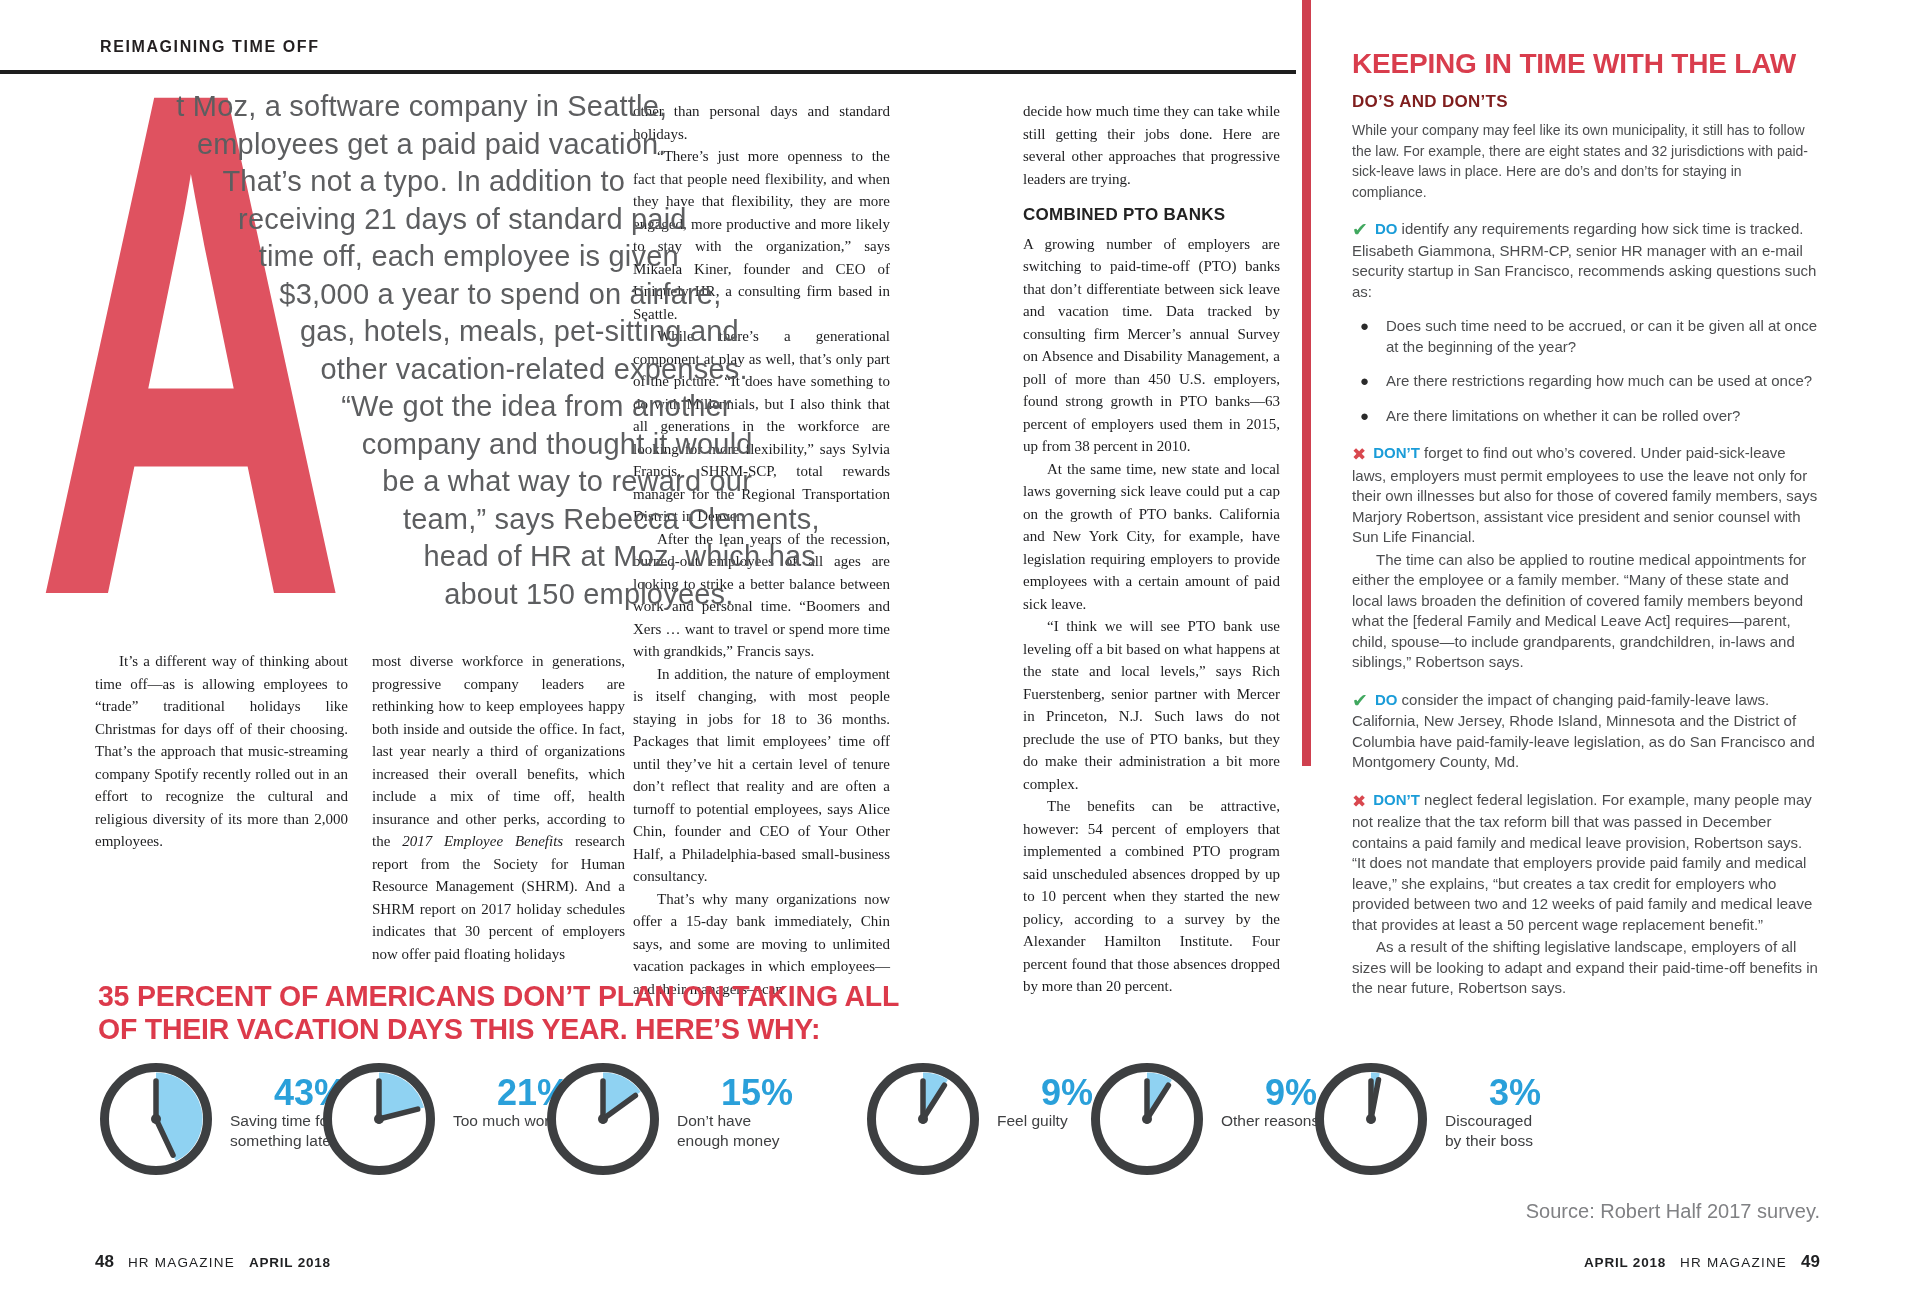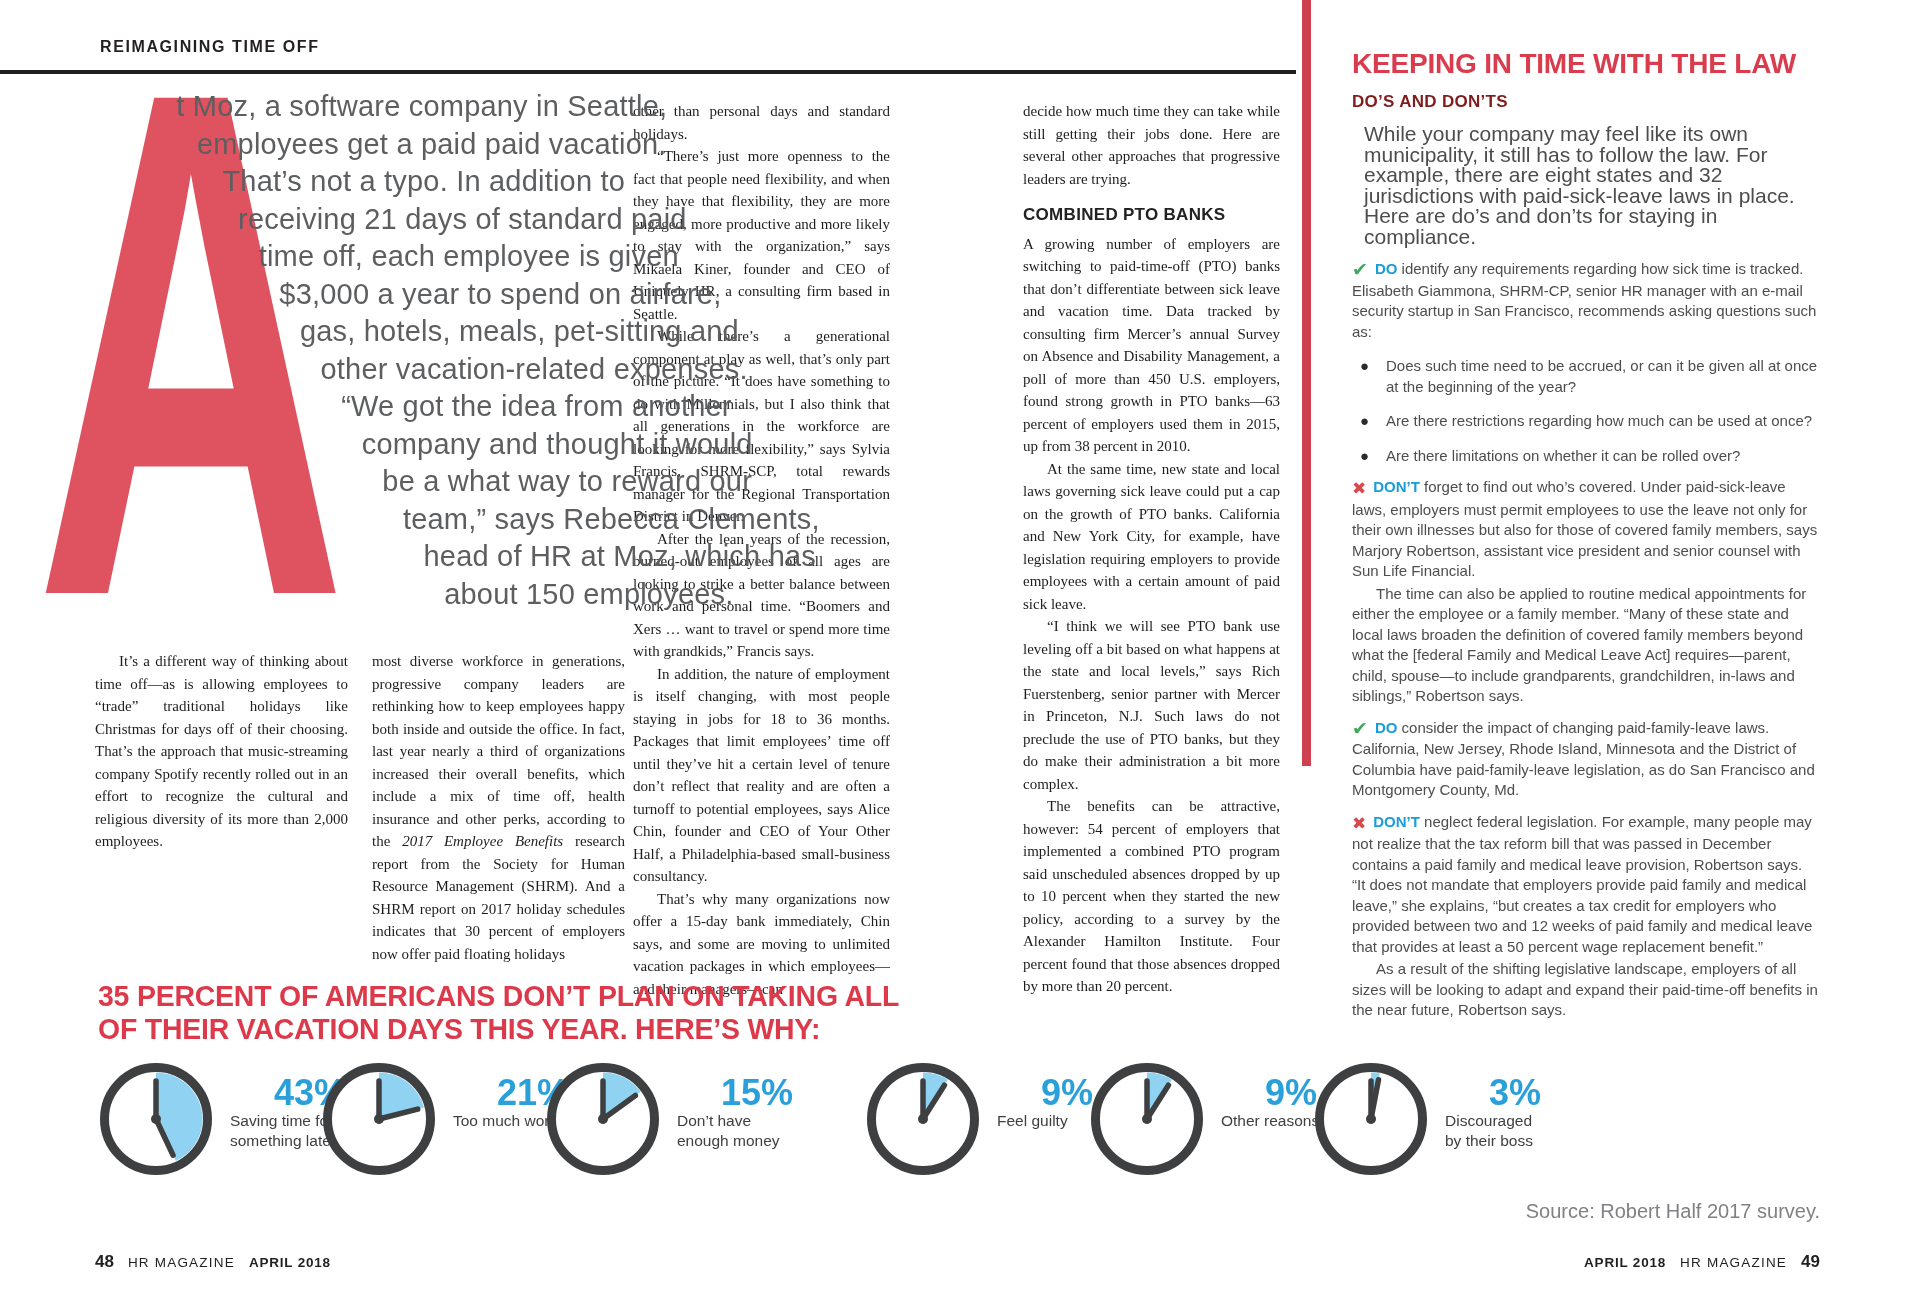--- a/index.html
+++ b/index.html
@@ -45,22 +45,22 @@
   #col1 { left:95px;  top:650px; width:253px; }
   #col2 { left:372px; top:650px; width:253px; }
   #col3 { left:633px; top:100px; width:257px; }
   #col4 { left:1023px;top:100px; width:257px; }
 
   
   .sidebar { position:absolute; left:1352px; top:48px; width:466px; color:#4c4d4f; }
   .sb-title { font-size:28px; font-weight:bold; color:#d93d4d; letter-spacing:-0.2px; margin:0 0 12px 0; }
   .sb-sub   { font-size:17px; font-weight:bold; color:#7f1d1d; letter-spacing:0.3px; margin:0 0 8px 0; }
   .sb-p, .sb-indent, .sb-bullet { font-size:15px; line-height:20.5px; }
-  .sb-intro { font-size:21px; line-height:20.5px; margin:12px; }
-  .sb-item { margin-top:11px; }
+  .sb-intro { font-size:14px; line-height:20.5px; margin:0; }
+  .sb-item { margin-top:17px; }
   .sb-item p { margin:0; }
   .sb-ico { display:inline-block; margin-right:7px; font-size:19px; vertical-align:-2px; }
   .sb-ico.do   { color:#41a85f; }
   .sb-ico.dont { color:#d9484f; font-size:17px; }
   .sb-lead { font-weight:bold; color:#1a9cd8; }
   .sb-bullets { margin-top:4px; }
   .sb-bullet { display:flex; margin-top:14px; padding-left:8px; }
   .sb-dot { width:26px; flex:0 0 26px; font-size:15px; color:#2b2b2b; }
   .sb-indent { margin:2px 0 0 0; text-indent:24px; }
 

